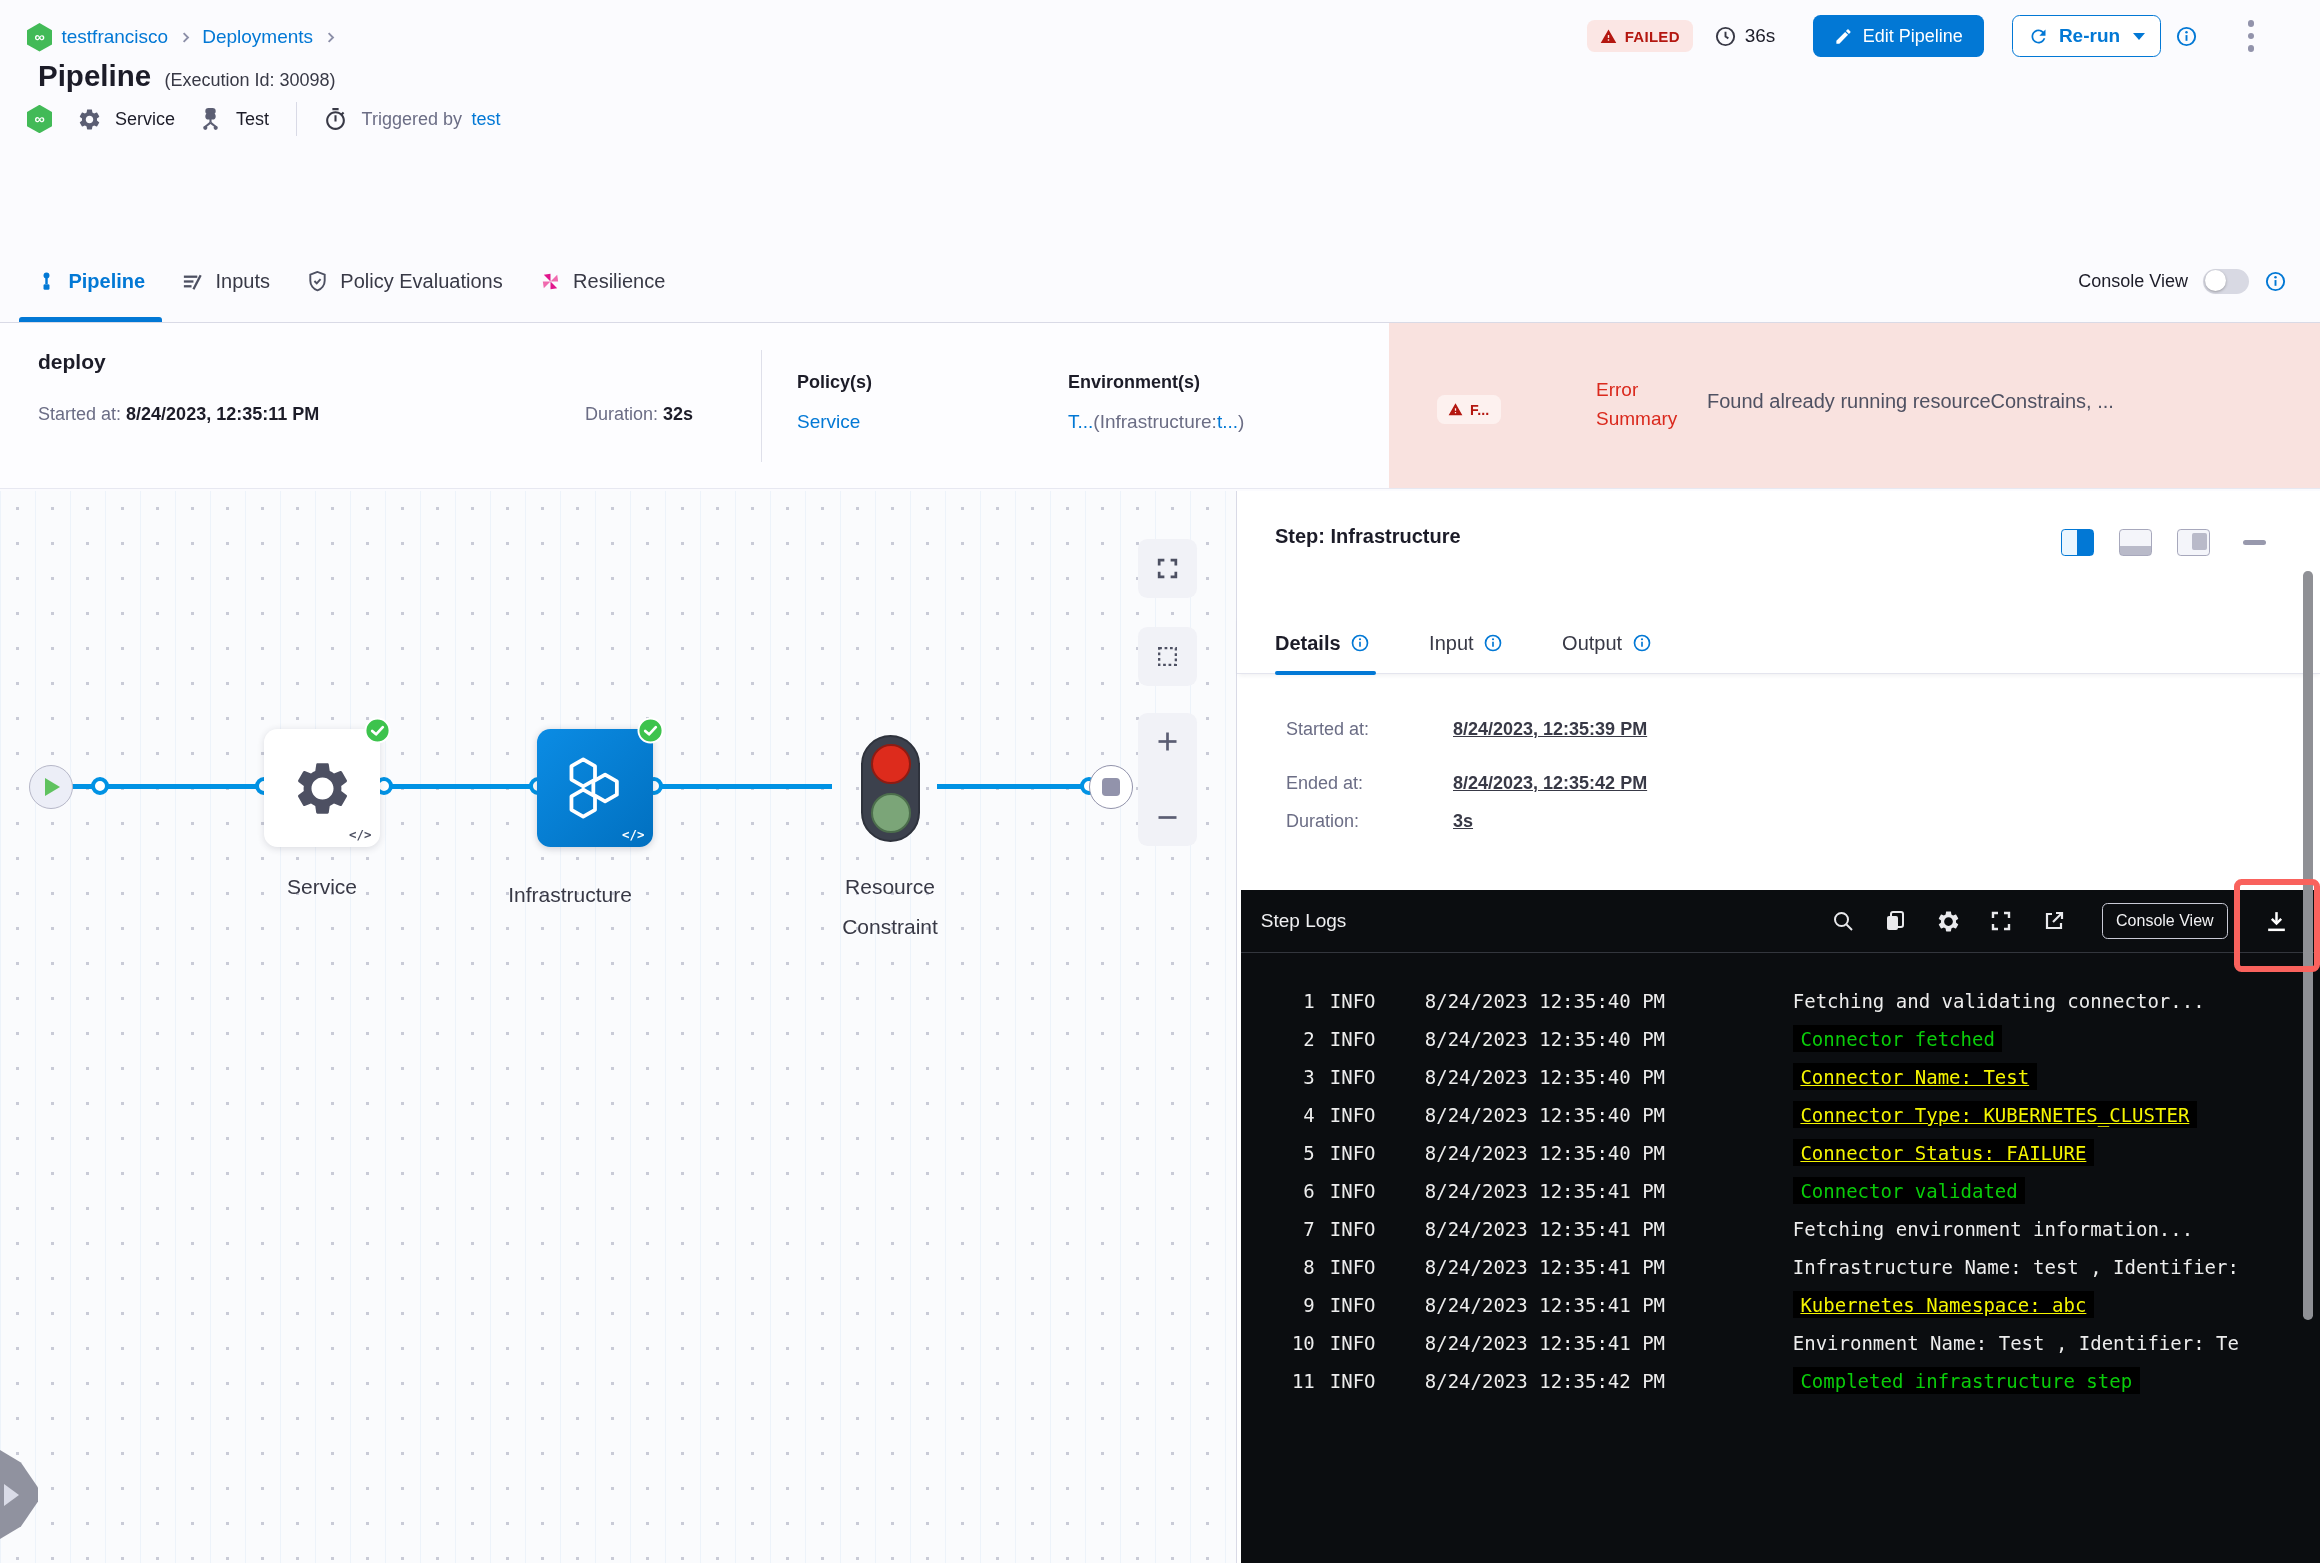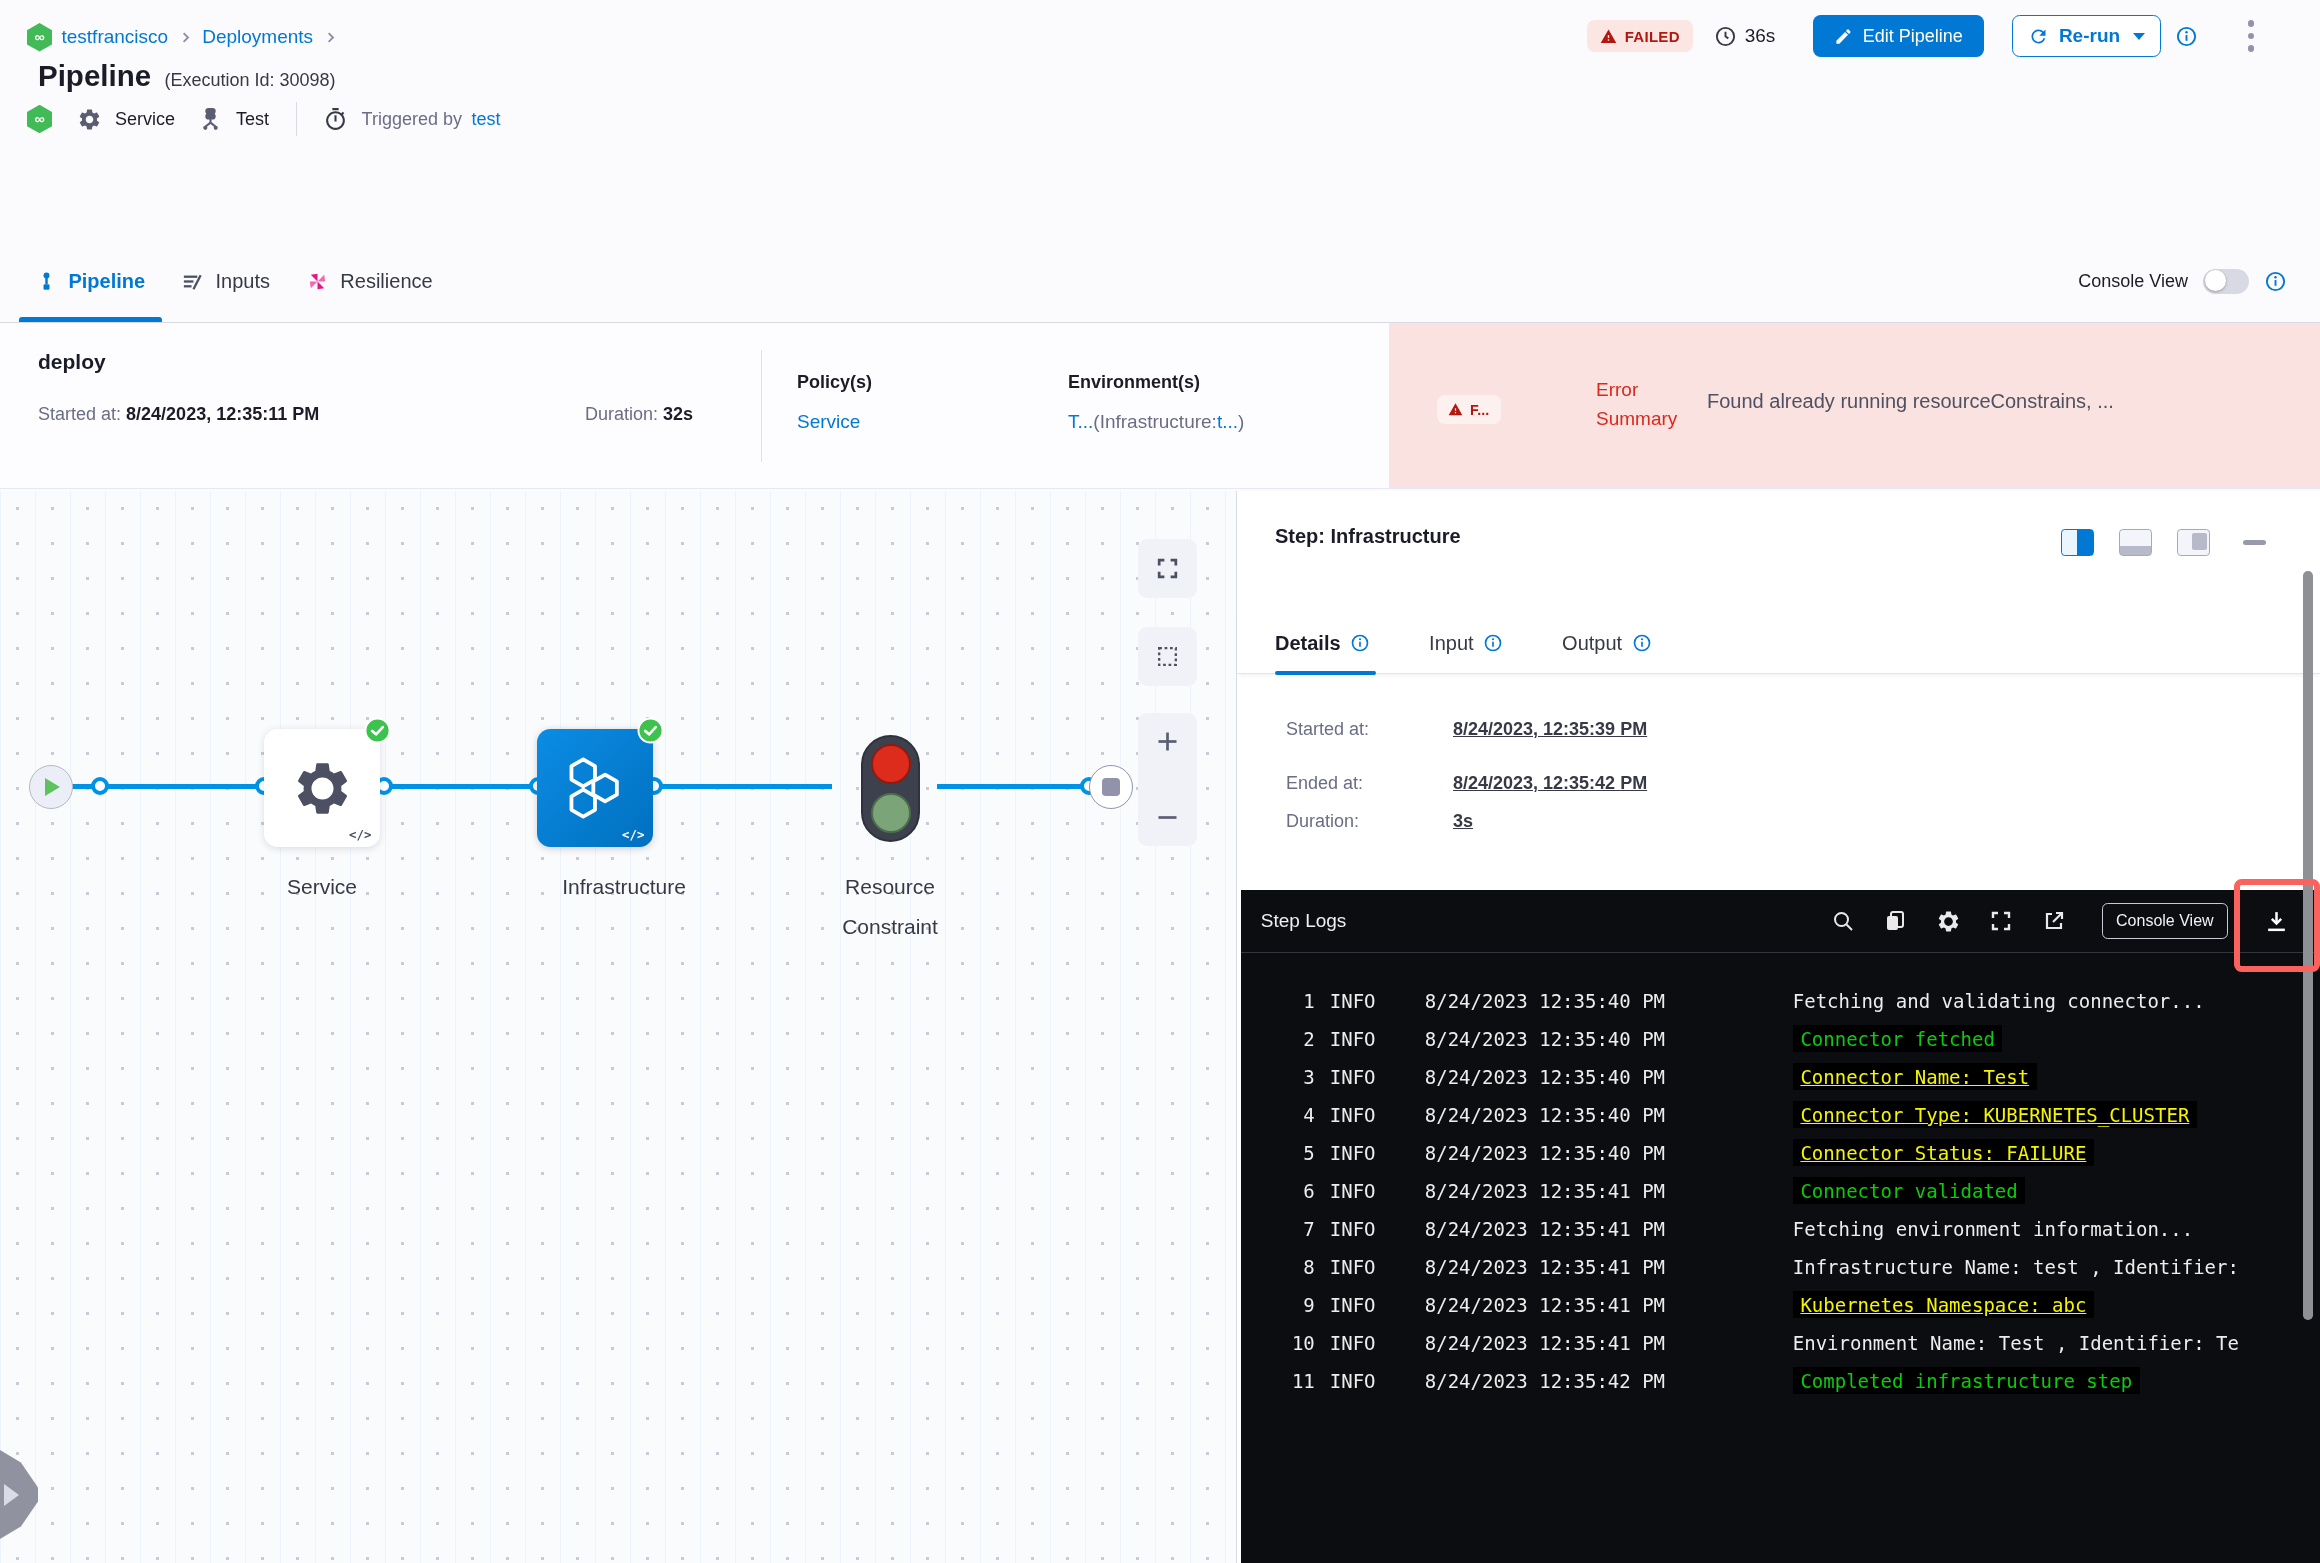--- a/index.html
+++ b/index.html
@@ -70,21 +70,21 @@
   .play-tri { width:0; height:0; border-top:9.5px solid transparent; border-bottom:9.5px solid transparent; border-left:15px solid #5fc25f; margin-left:3.8px; }
   .step-node { position:absolute; top:238px; width:116px; height:118px; border-radius:13.3px; }
   .node-service { left:264px; background:#fff; box-shadow:0 1.9px 7.6px rgba(40,41,61,.14); display:flex; align-items:center; justify-content:center; }
   .node-infra { left:537px; background:linear-gradient(135deg,#0b8ce4,#0170c0); box-shadow:0 1.9px 7.6px rgba(40,41,61,.2); display:flex; align-items:center; justify-content:center; }
   .check-badge { position:absolute; top:-12.4px; right:-10.5px; }
   .code-glyph { position:absolute; right:8.6px; bottom:4.8px; font-family:"DejaVu Sans Mono", monospace; font-size:12.4px; font-weight:bold; }
   .code-dark { color:#4d5062; }
   .code-light { color:#fff; }
   .node-label { position:absolute; top:376px; font-size:21px; color:#383946; text-align:center; line-height:40px; }
   .lbl-service { left:264px; width:116px; }
-  .lbl-infra { left:542px; width:164px; }
+  .lbl-infra { left:488px; width:164px;margin-top:8px; }
   .lbl-rc { left:813px; width:154px; }
   .traffic-light { position:absolute; left:861px; top:244px; width:59px; height:107px; background:#3c414d; border:2.9px solid #2e323c; border-radius:29.5px; }
   .tl-red { position:absolute; left:7.6px; top:6.7px; width:40px; height:40px; border-radius:50%; background:#dd2b1c; border:2.9px solid #8f1b12; }
   .tl-green { position:absolute; left:7.6px; bottom:6.7px; width:40px; height:40px; border-radius:50%; background:#7ba578; border:2.9px solid #4c6e4c; }
   .end-node { position:absolute; left:1089px; top:274px; width:44px; height:44px; border-radius:50%; background:#fff; border:1.9px solid #9293ab; display:flex; align-items:center; justify-content:center; }
   .end-sq { width:18px; height:18px; border-radius:3.8px; background:#9293ab; }
   .cv-btn { position:absolute; left:1138px; width:59px; background:#f1f2f7; border-radius:9.5px; display:flex; align-items:center; justify-content:center; cursor:pointer; }
   .cv-fullscreen { top:48px; height:59px; }
   .cv-marquee { top:136px; height:59px; }
   .cv-zoom { top:222px; height:133px; flex-direction:column; justify-content:space-between; padding:15px 0; }
@@ -236,20 +236,27 @@
       <span>Pipeline</span>
     </div>
     <div class="tab">
       <svg width="23" height="23" viewBox="0 0 24 24" fill="none" stroke="#4d5062" stroke-width="2.4">
           <line x1="3" y1="7" x2="17" y2="7"></line>
           <line x1="3" y1="12" x2="13" y2="12"></line>
           <line x1="3" y1="17" x2="11" y2="17"></line>
           <line x1="20.5" y1="5.5" x2="13" y2="20"></line>
         </svg>
       <span>Inputs</span>
+    </div>
+    <div class="tab">
+      <svg width="23" height="23" viewBox="0 0 24 24" fill="none" stroke="#4d5062" stroke-width="2">
+          <path d="M12 2L4.5 4.8v6.4c0 4.6 3.1 8.9 7.5 10 4.4-1.1 7.5-5.4 7.5-10V4.8L12 2z"></path>
+          <polyline points="8.8 11.5 11.2 14 15.2 9.5"></polyline>
+        </svg>
+      <span>Policy Evaluations</span>
     </div>
     <div class="tab">
       <svg width="23" height="23" viewBox="0 0 24 24" fill="#e1158c">
           <path d="M12 12 L5 5 L12 4 Z"></path>
           <path d="M12 12 L19 5 L20 12 Z" fill="#f06aae"></path>
           <path d="M12 12 L19 19 L12 20 Z"></path>
           <path d="M12 12 L5 19 L4 12 Z" fill="#f06aae"></path>
         </svg>
       <span>Resilience</span>
     </div>

